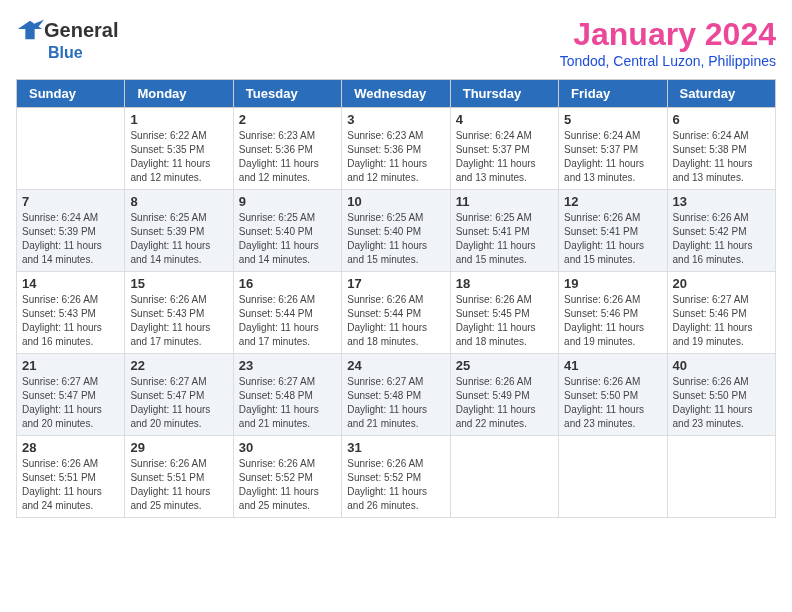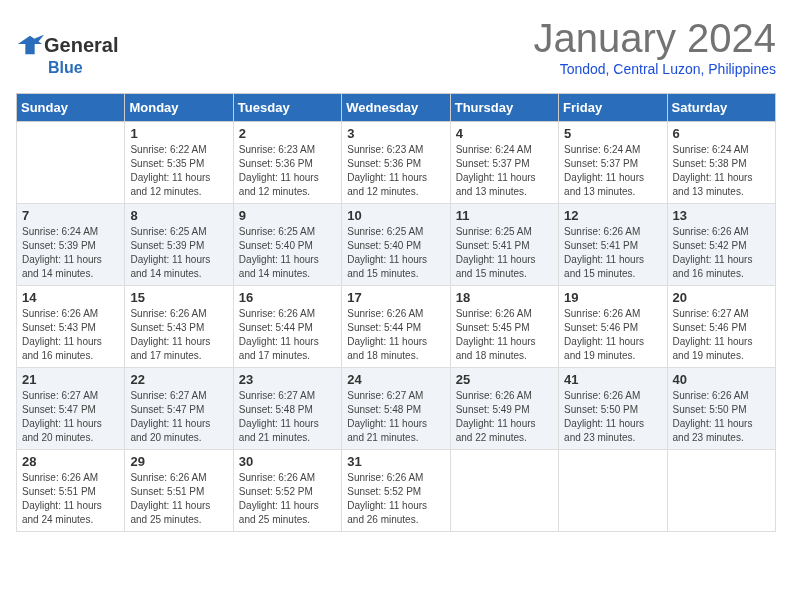--- a/index.html
+++ b/index.html
@@ -6,48 +6,48 @@
     body {
       font-family: Arial, sans-serif;
       background: #fff;
       width: 792px;
       min-height: 612px;
       padding: 16px;
     }
     .header-area {
       display: flex;
       justify-content: space-between;
-      align-items: flex-end;
-      margin-bottom: 16px;
+      align-items: flex-start;
+      margin-bottom: 10px;
     }
     .logo-icon {
       width: 28px;
       height: 28px;
     }
     .title-area {
       text-align: right;
     }
     .main-title {
-      font-size: 40px;
-      font-weight: normal;
-      color: #737373;
+      font-size: 32px;
+      font-weight: bold;
+      color: #ec4899;
     }
     .subtitle {
       font-size: 14px;
       color: #1d4ed8;
     }
     .calendar {
       width: 100%;
       border-collapse: collapse;
       font-size: 11px;
     }
     .calendar thead tr th {
       background-color: #2a6ebb;
       color: #fff;
-      padding: 6px 4px;
+      padding: 6px 12px;
       text-align: left;
       font-size: 13px;
       border: 1px solid #ccc;
     }
     .calendar tbody tr td {
       vertical-align: top;
       border: 1px solid #ddd;
       padding: 4px 5px;
       min-height: 80px;
       width: 14.28%;

